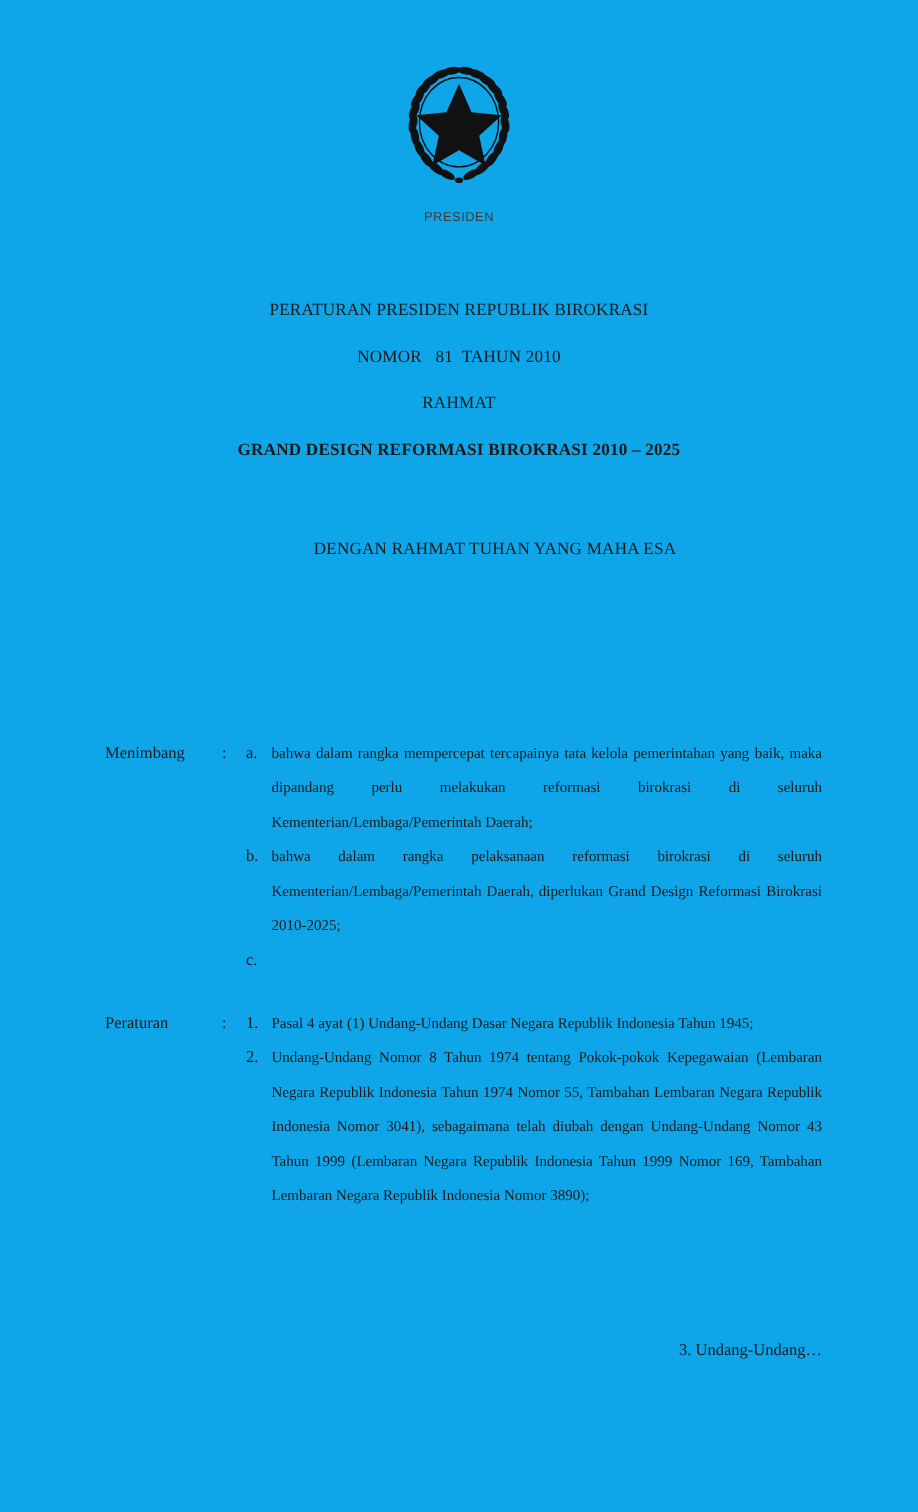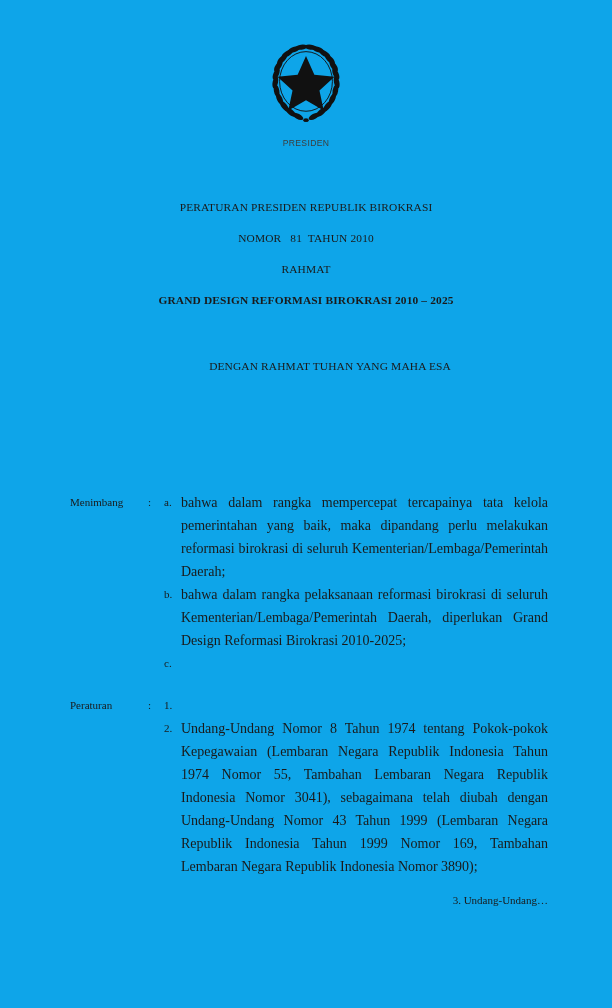--- a/index.html
+++ b/index.html
@@ -116,21 +116,21 @@
   }
   .marker-cell {
     width: 17px;
     flex: 0 0 17px;
     font-size: 11px;
     line-height: 23px;
     text-align: left;
   }
   .text-cell {
     flex: 1 1 auto;
-    font-size: 14px;
+    font-size: 10px;
     line-height: 23px;
     text-align: justify;
     text-justify: inter-word;
     hyphens: none;
   }
 
   
   .footer-note {
     position: absolute;
     top: 893px;
@@ -233,20 +233,21 @@
       </div>
     </div>
 
     <div class="clause-group">
       <div class="clause-row">
         <div class="label-cell">
           <span class="lbl">Peraturan</span>
         </div>
         <div class="colon-cell">:</div>
         <div class="marker-cell">1.</div>
+        <div class="text-cell">Pasal 4 ayat (1) Undang-Undang Dasar Negara Republik Indonesia Tahun 1945;</div>
       </div>
       <div class="clause-row">
         <div class="label-cell"></div>
         <div class="colon-cell"></div>
         <div class="marker-cell">2.</div>
         <div class="text-cell">Undang-Undang Nomor 8 Tahun 1974 tentang Pokok-pokok Kepegawaian (Lembaran Negara Republik Indonesia Tahun 1974 Nomor 55, Tambahan Lembaran Negara Republik Indonesia Nomor 3041), sebagaimana telah diubah dengan Undang-Undang Nomor 43 Tahun 1999 (Lembaran Negara Republik Indonesia Tahun 1999 Nomor 169, Tambahan Lembaran Negara Republik Indonesia Nomor 3890);</div>
       </div>
     </div>
 
   </div>

